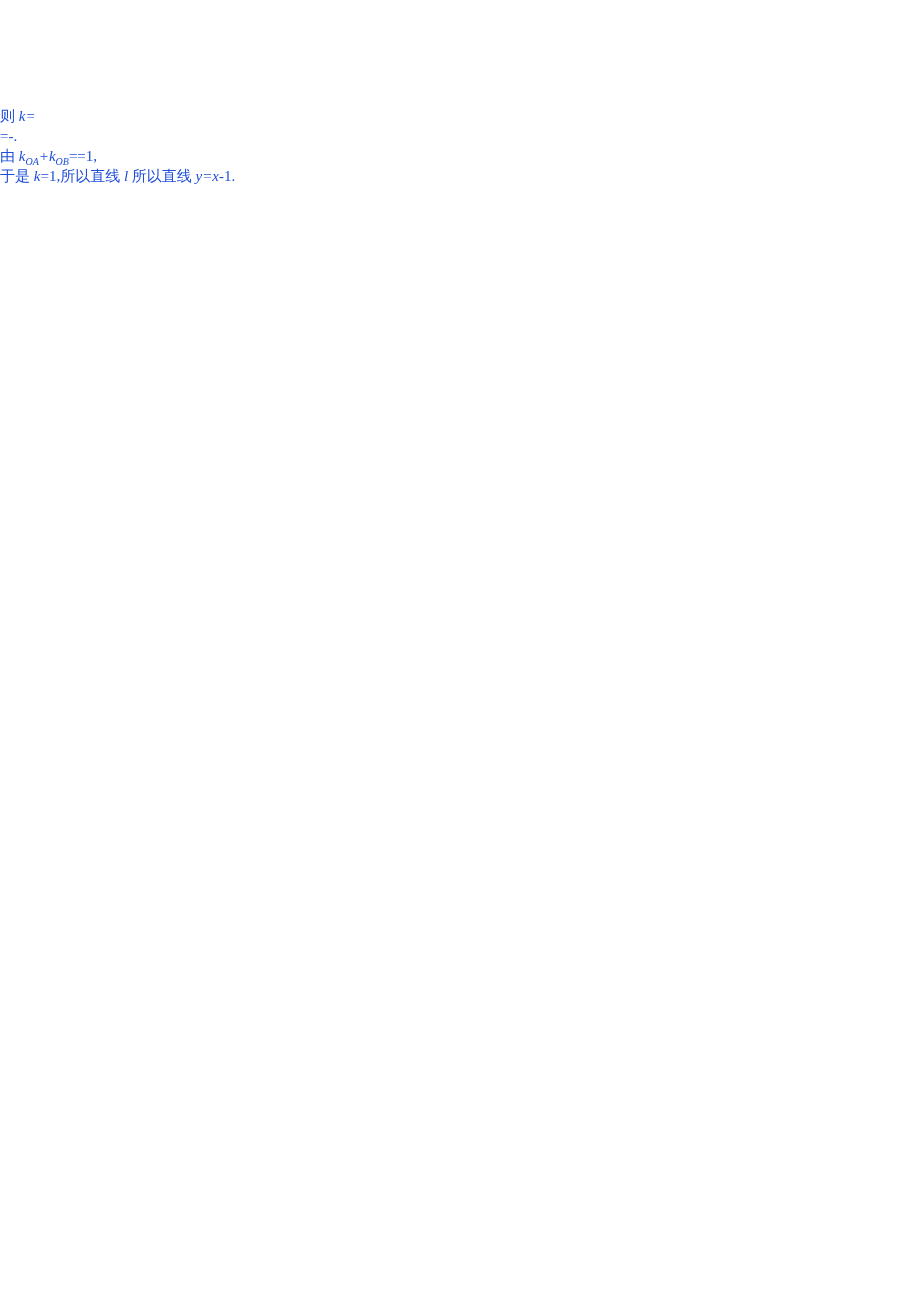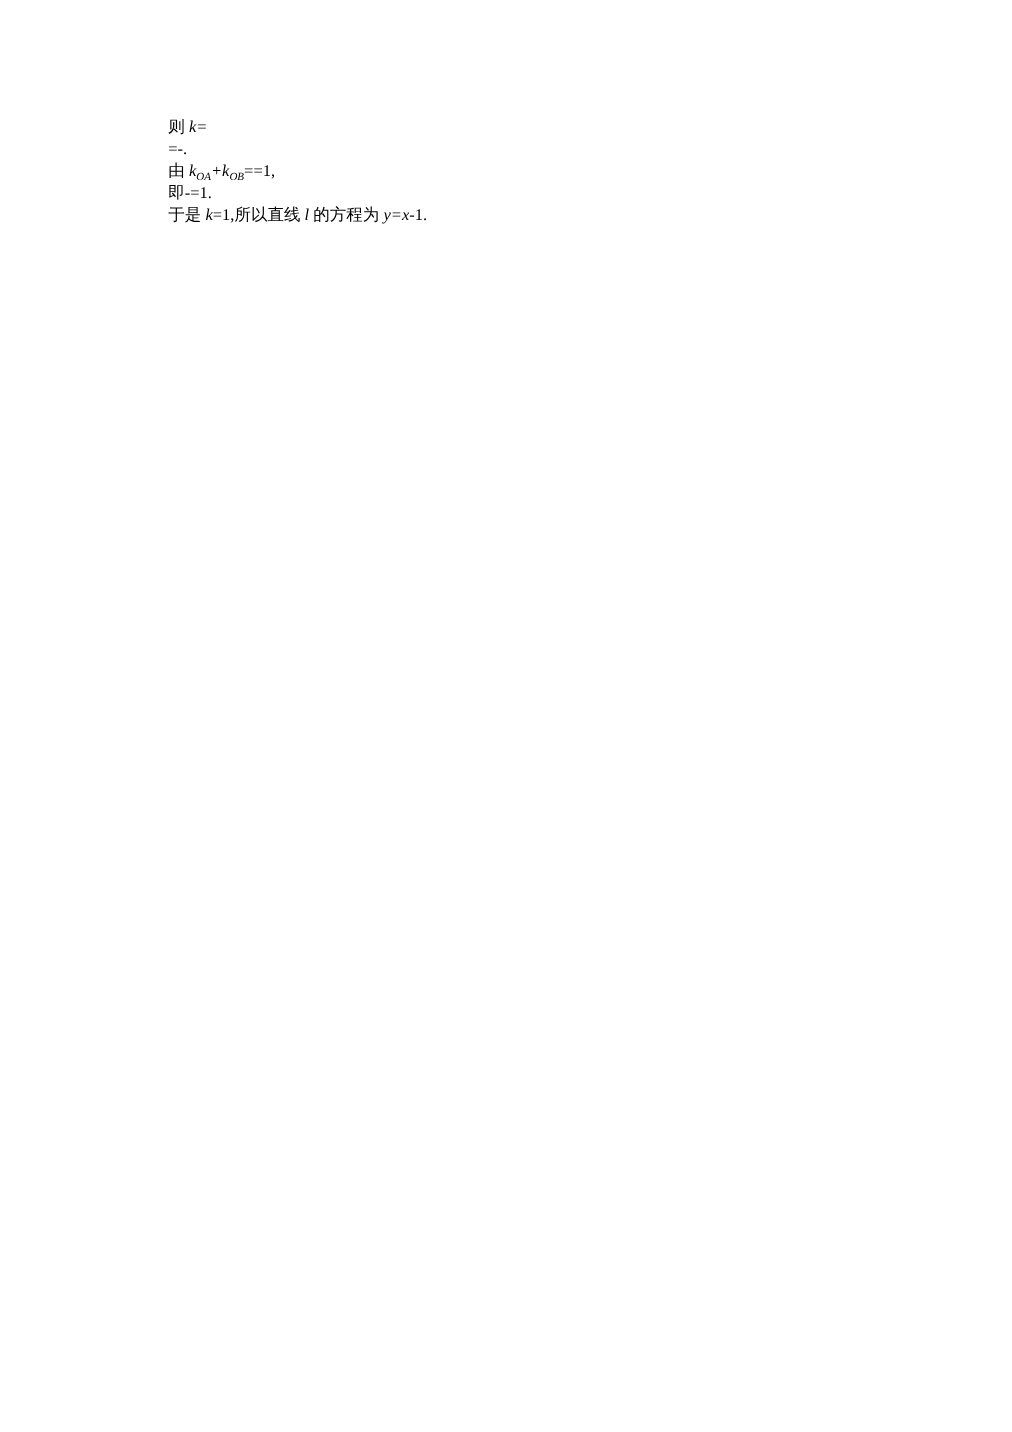--- a/index.html
+++ b/index.html
@@ -5,37 +5,35 @@
   html, body {
     margin: 0;
     padding: 0;
     width: 920px;
     height: 1302px;
     background: #ffffff;
     font-family: "SimSun", "宋体", serif;
   }
   .page {
     padding-top: 106px;
-    padding-left: 153px;
     width: 620px;
     font-size: 15px;
     line-height: 20px;
-    color: #000000;
+    color: #1d4ed8;
   }
   .line {
     white-space: nowrap;
   }
   .it { font-style: italic; font-family: "Times New Roman", serif; }
   sub { font-size: 10px; vertical-align: sub; line-height: 0; }
   .sub-it { font-style: italic; }
 </style>
 </head>
 <body>
 
 <div class="page">
   <div id="content">
       <div class="line"><span>则 </span><span class="it">k=</span></div>
       <div class="line"><span>=-.</span></div>
       <div class="line"><span>由 </span><span class="it">k</span><sub class="sub-it">OA</sub><span class="it">+</span><span class="it">k</span><sub class="sub-it">OB</sub><span>==</span><span>1,</span></div>
-      <div class="line"><span>即-=1.</span></div>
-      <div class="line"><span>于是 </span><span class="it">k</span><span>=1,所以直线 </span><span class="it">l</span><span> 的方程为 </span><span class="it">y=x</span><span>-1.</span></div>
+      <div class="line"><span>于是 </span><span class="it">k</span><span>=1,所以直线 </span><span class="it">l</span><span> 所以直线 </span><span class="it">y=x</span><span>-1.</span></div>
     </div>
 </div>
 
 </body></html>

